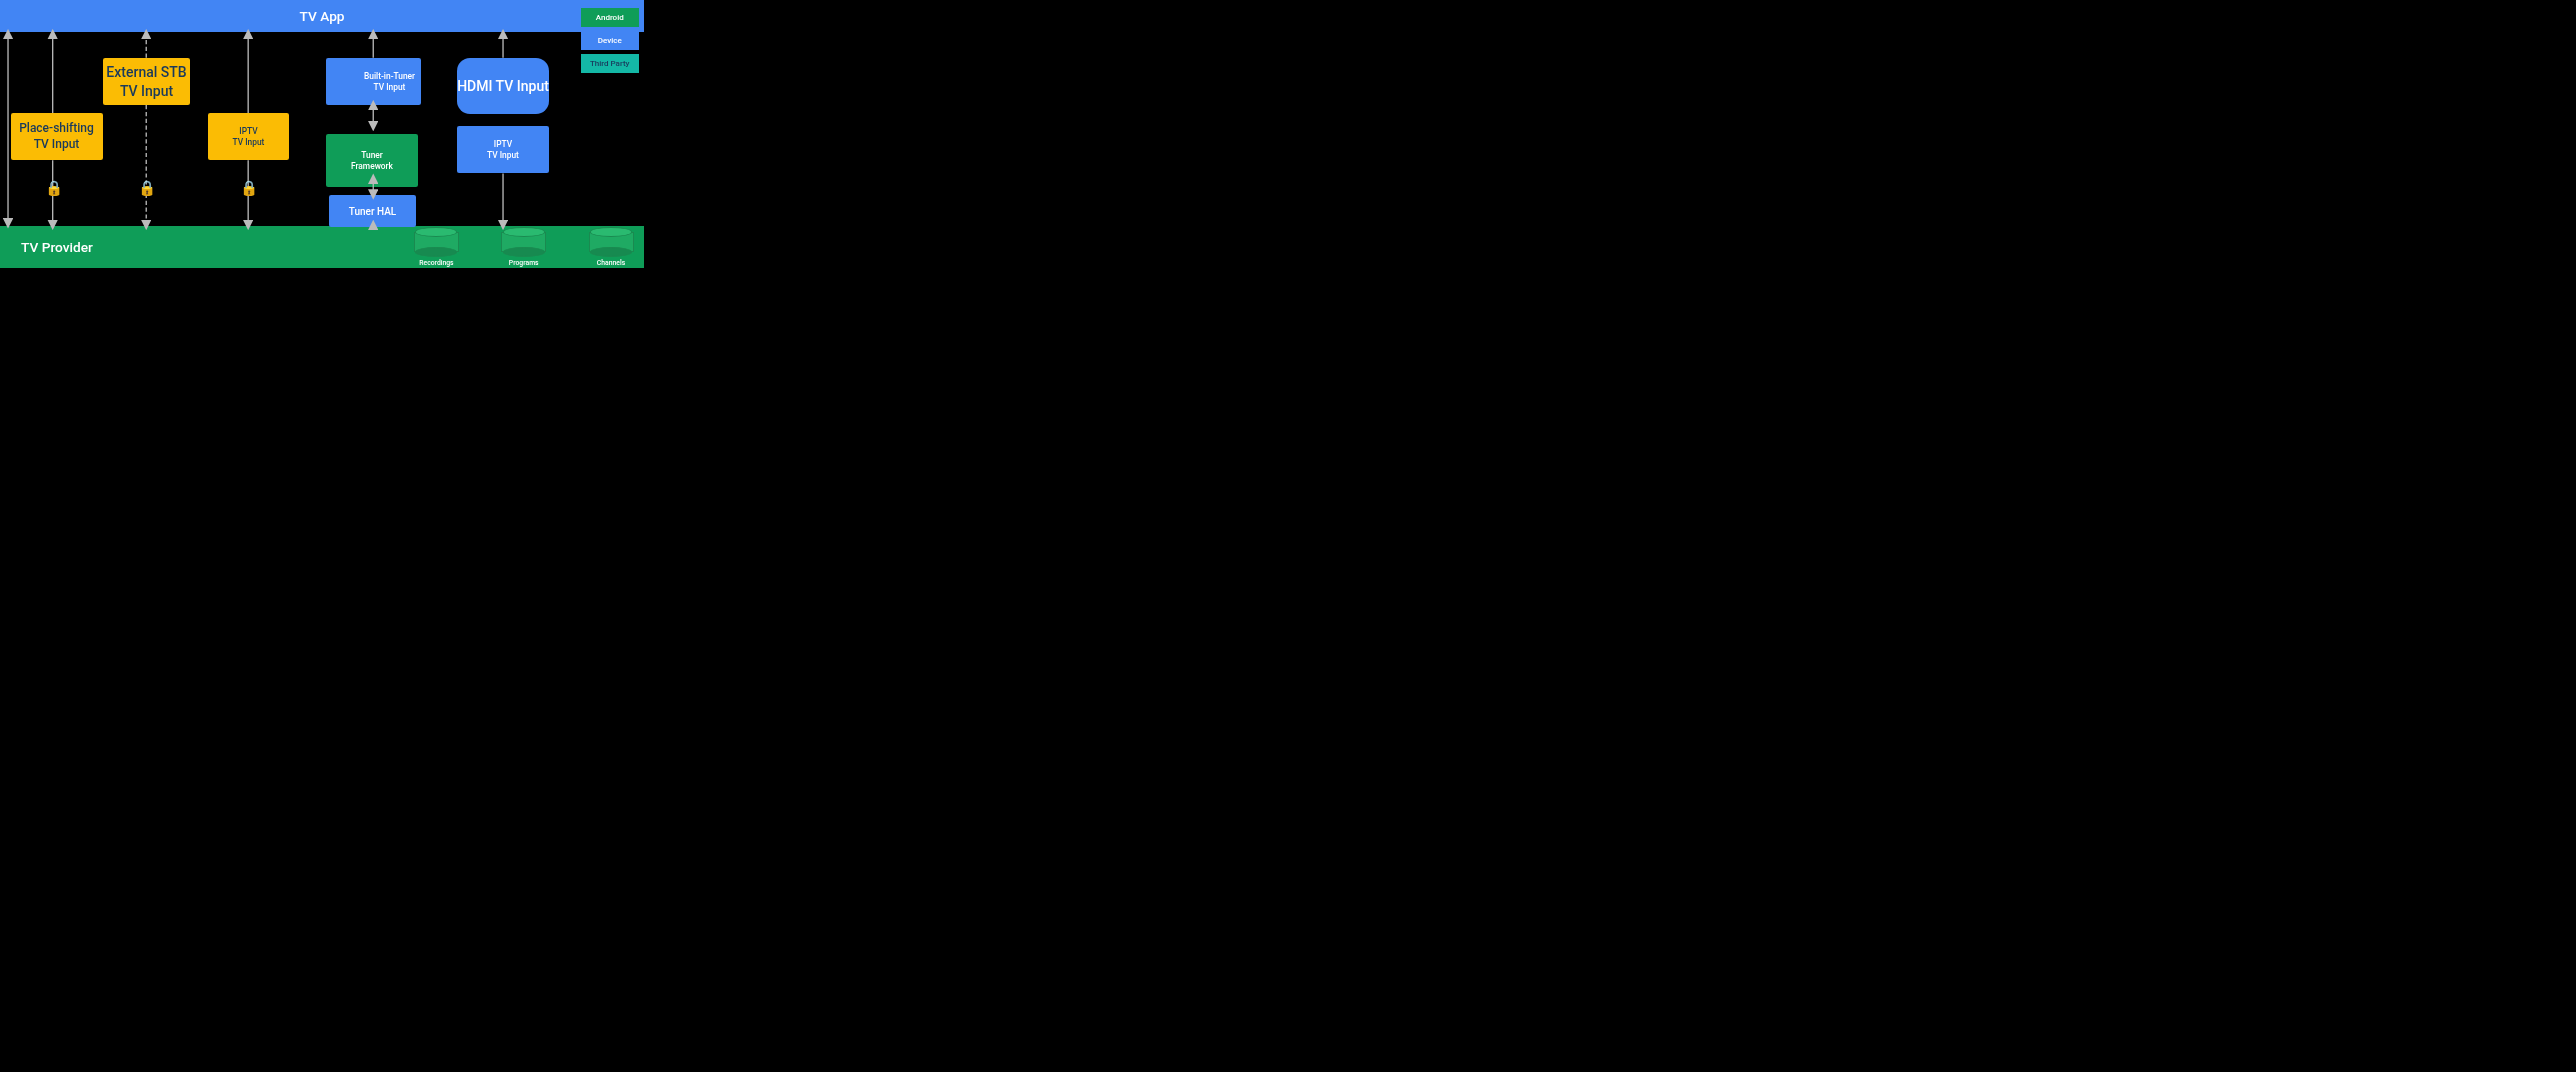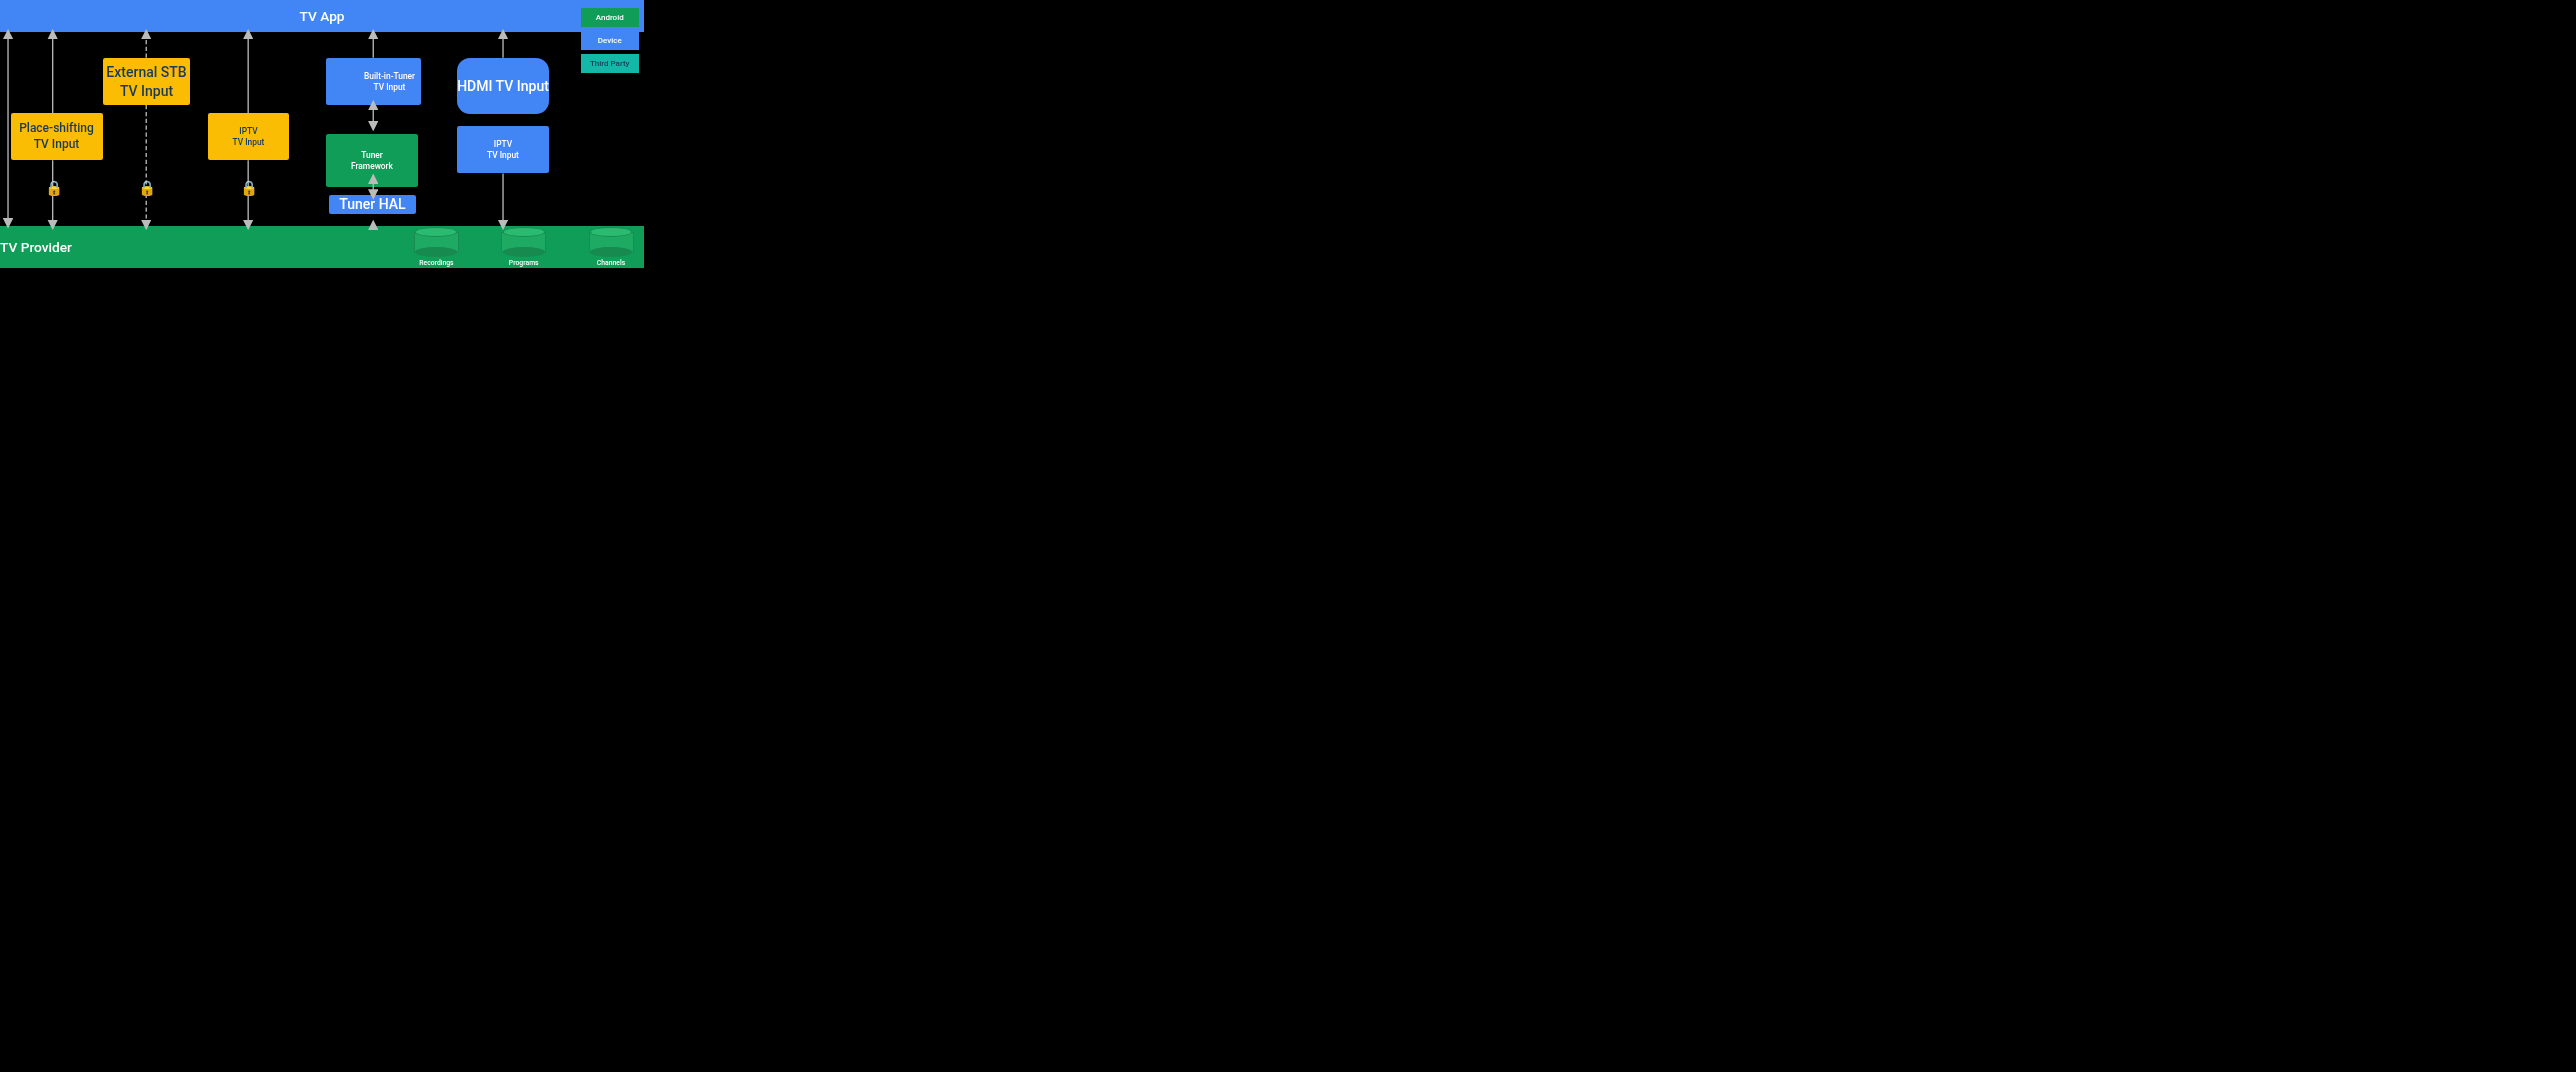--- a/index.html
+++ b/index.html
@@ -29,20 +29,21 @@
     }
 
     
     .tv-provider-bar {
       position: absolute;
       bottom: 0; left: 0; right: 0;
       height: 42px;
       background: #0F9D58;
       display: flex;
       align-items: center;
+      padding-left: 21px;
       gap: 16px;
     }
     .tv-provider-bar .tv-provider-label {
       color: white;
       font-size: 13.7px;
       font-weight: 500;
       margin-right: 10.5px;
     }
 
     
@@ -208,21 +209,21 @@
 <div class="box box-blue" style="left:326px; top:58px; width:95px; height:47px; font-size:8.4px;padding-left:32px;">
   <span style="white-space:pre-line;">Built-in-Tuner
 TV Input</span>
 </div>
 
 <div class="box box-green" style="left:326px; top:126px; width:92px; height:53px; font-size:8.4px;">
   <span style="white-space:pre-line;">Tuner
 Framework</span>
 </div>
 
-<div class="box box-blue" style="left:329px; top:195px; width:87px; height:19px; font-size:14px;">
+<div class="box box-blue" style="left:329px; top:195px; width:87px; height:32px; font-size:10px;">
   <span style="white-space:pre-line;">Tuner HAL</span>
 </div>
 
 <div class="box box-blue" style="left:457px; top:58px; width:92px; height:56px; font-size:14px;border-radius:13px;">
   <span style="white-space:pre-line;">HDMI TV Input</span>
 </div>
 
 <div class="box box-blue" style="left:457px; top:126px; width:92px; height:47px; font-size:8.4px;">
   <span style="white-space:pre-line;">IPTV
 TV Input</span>

